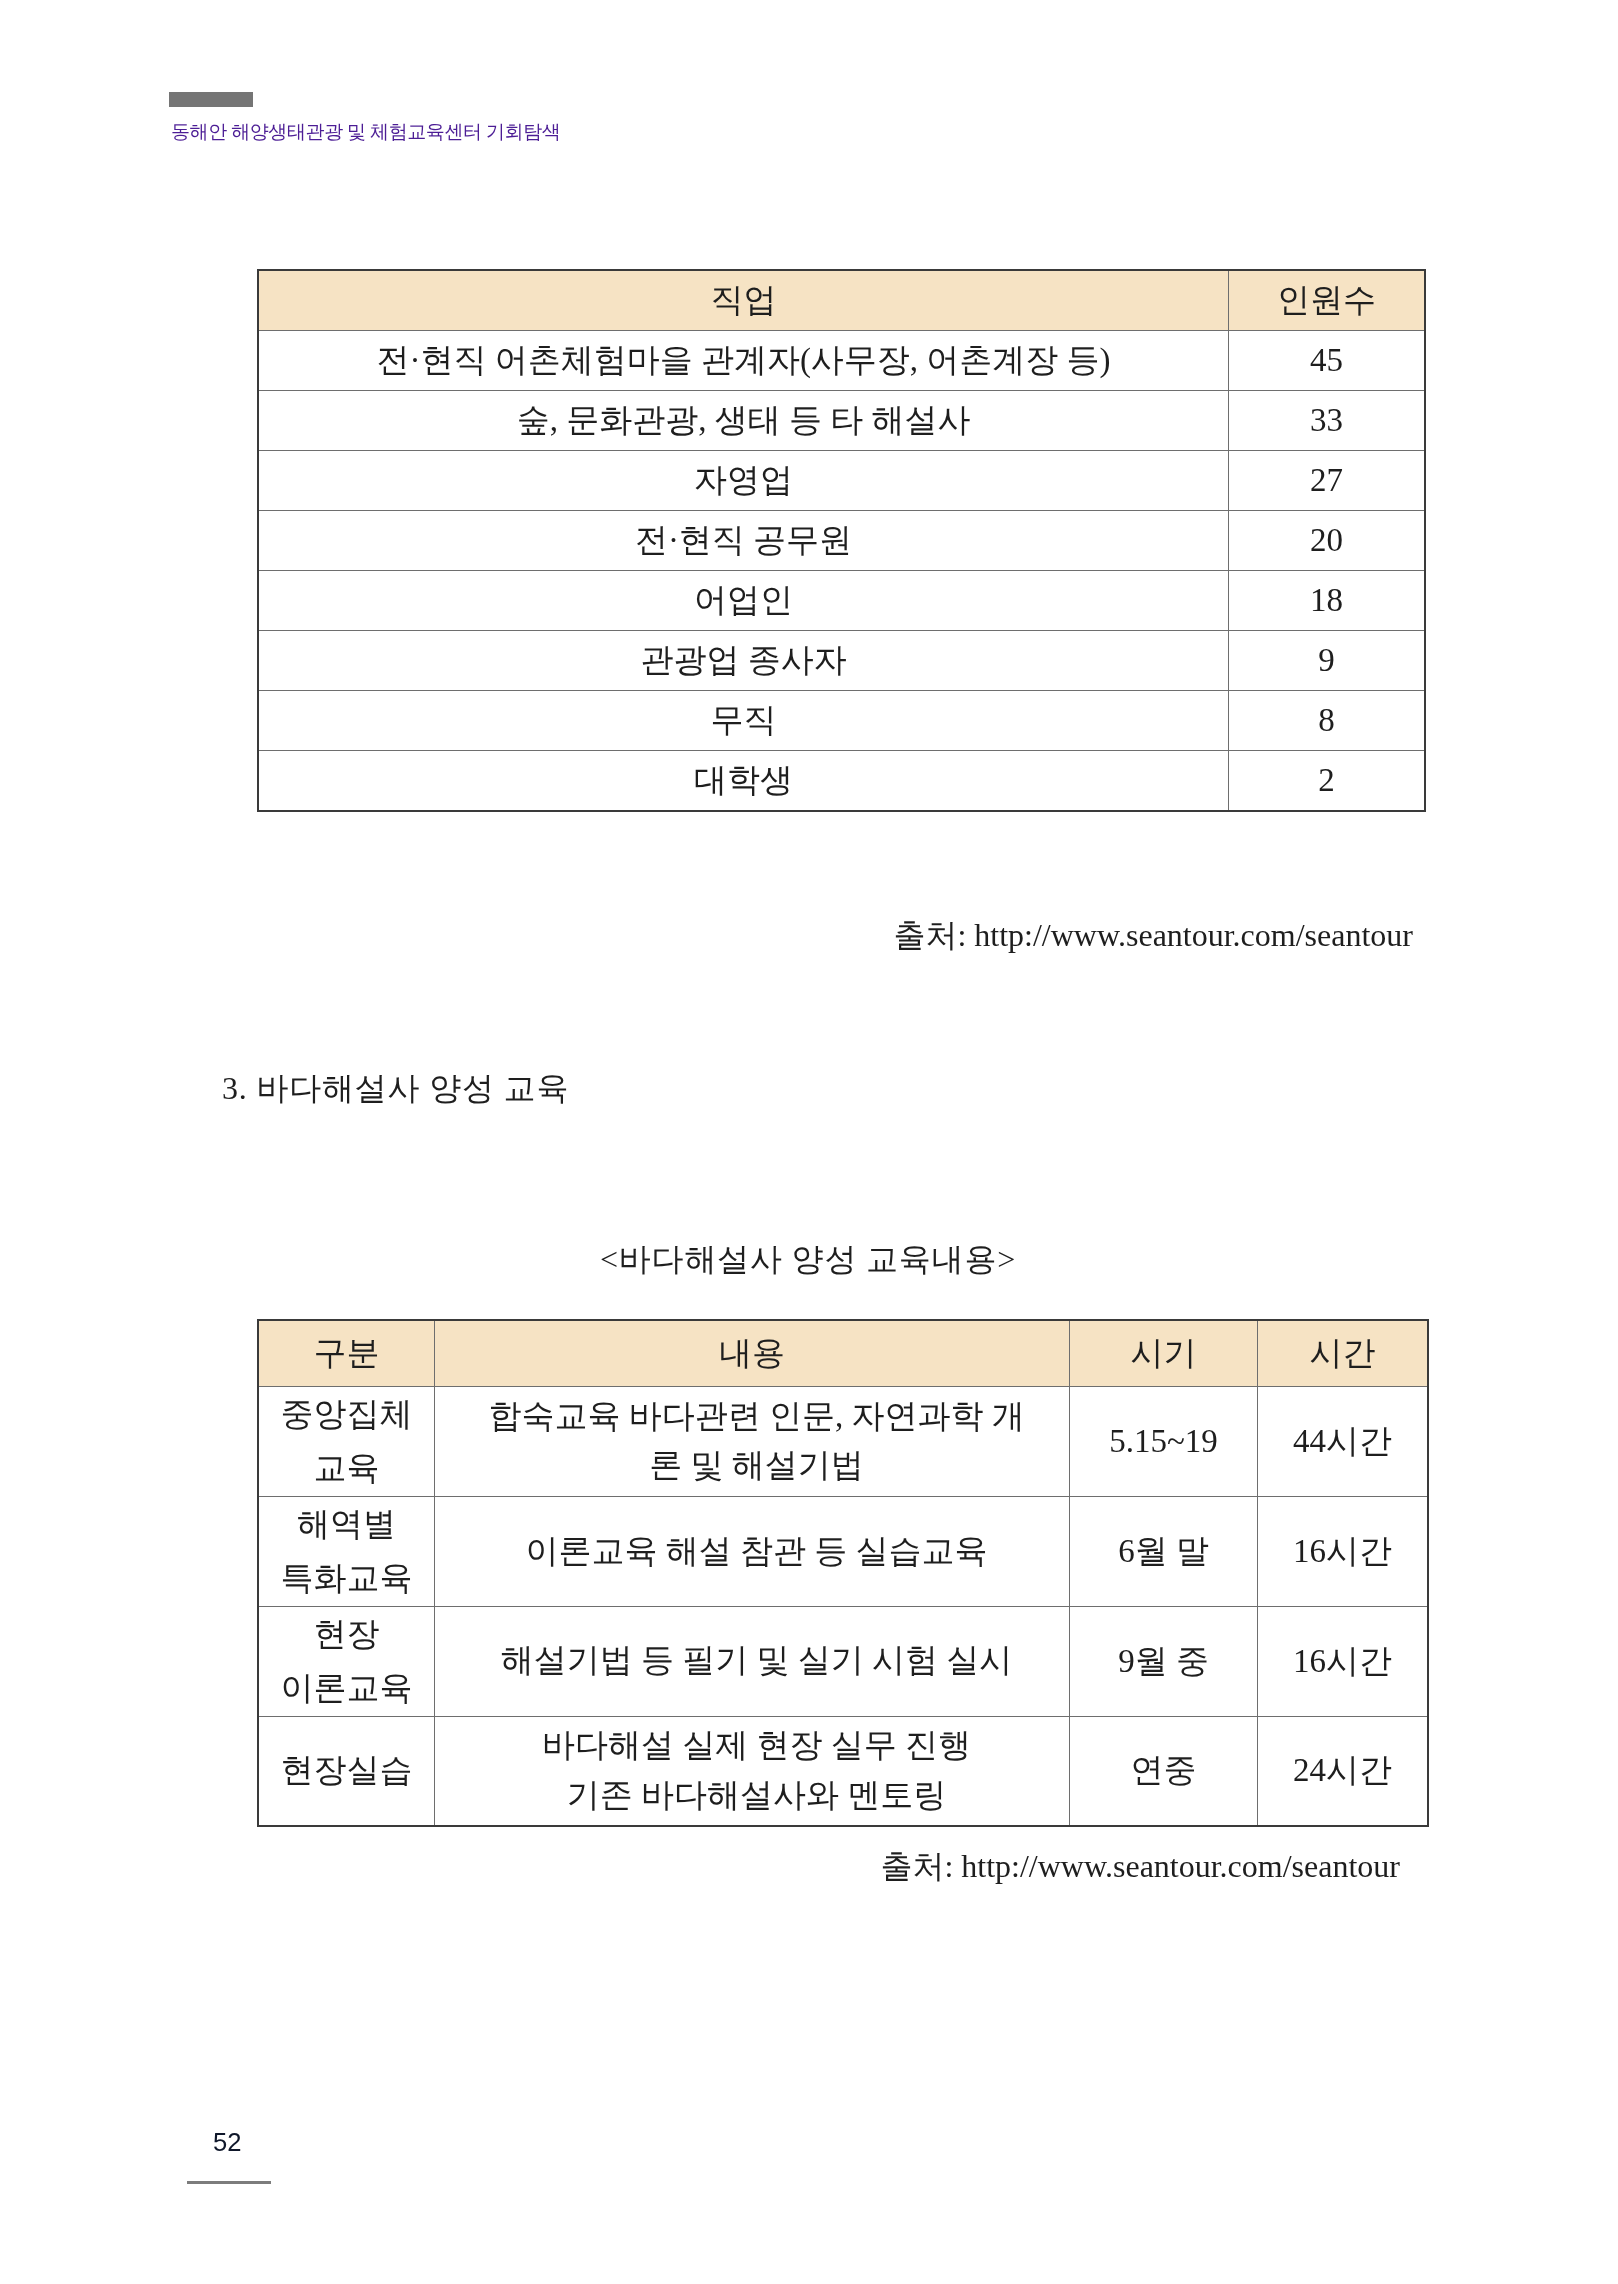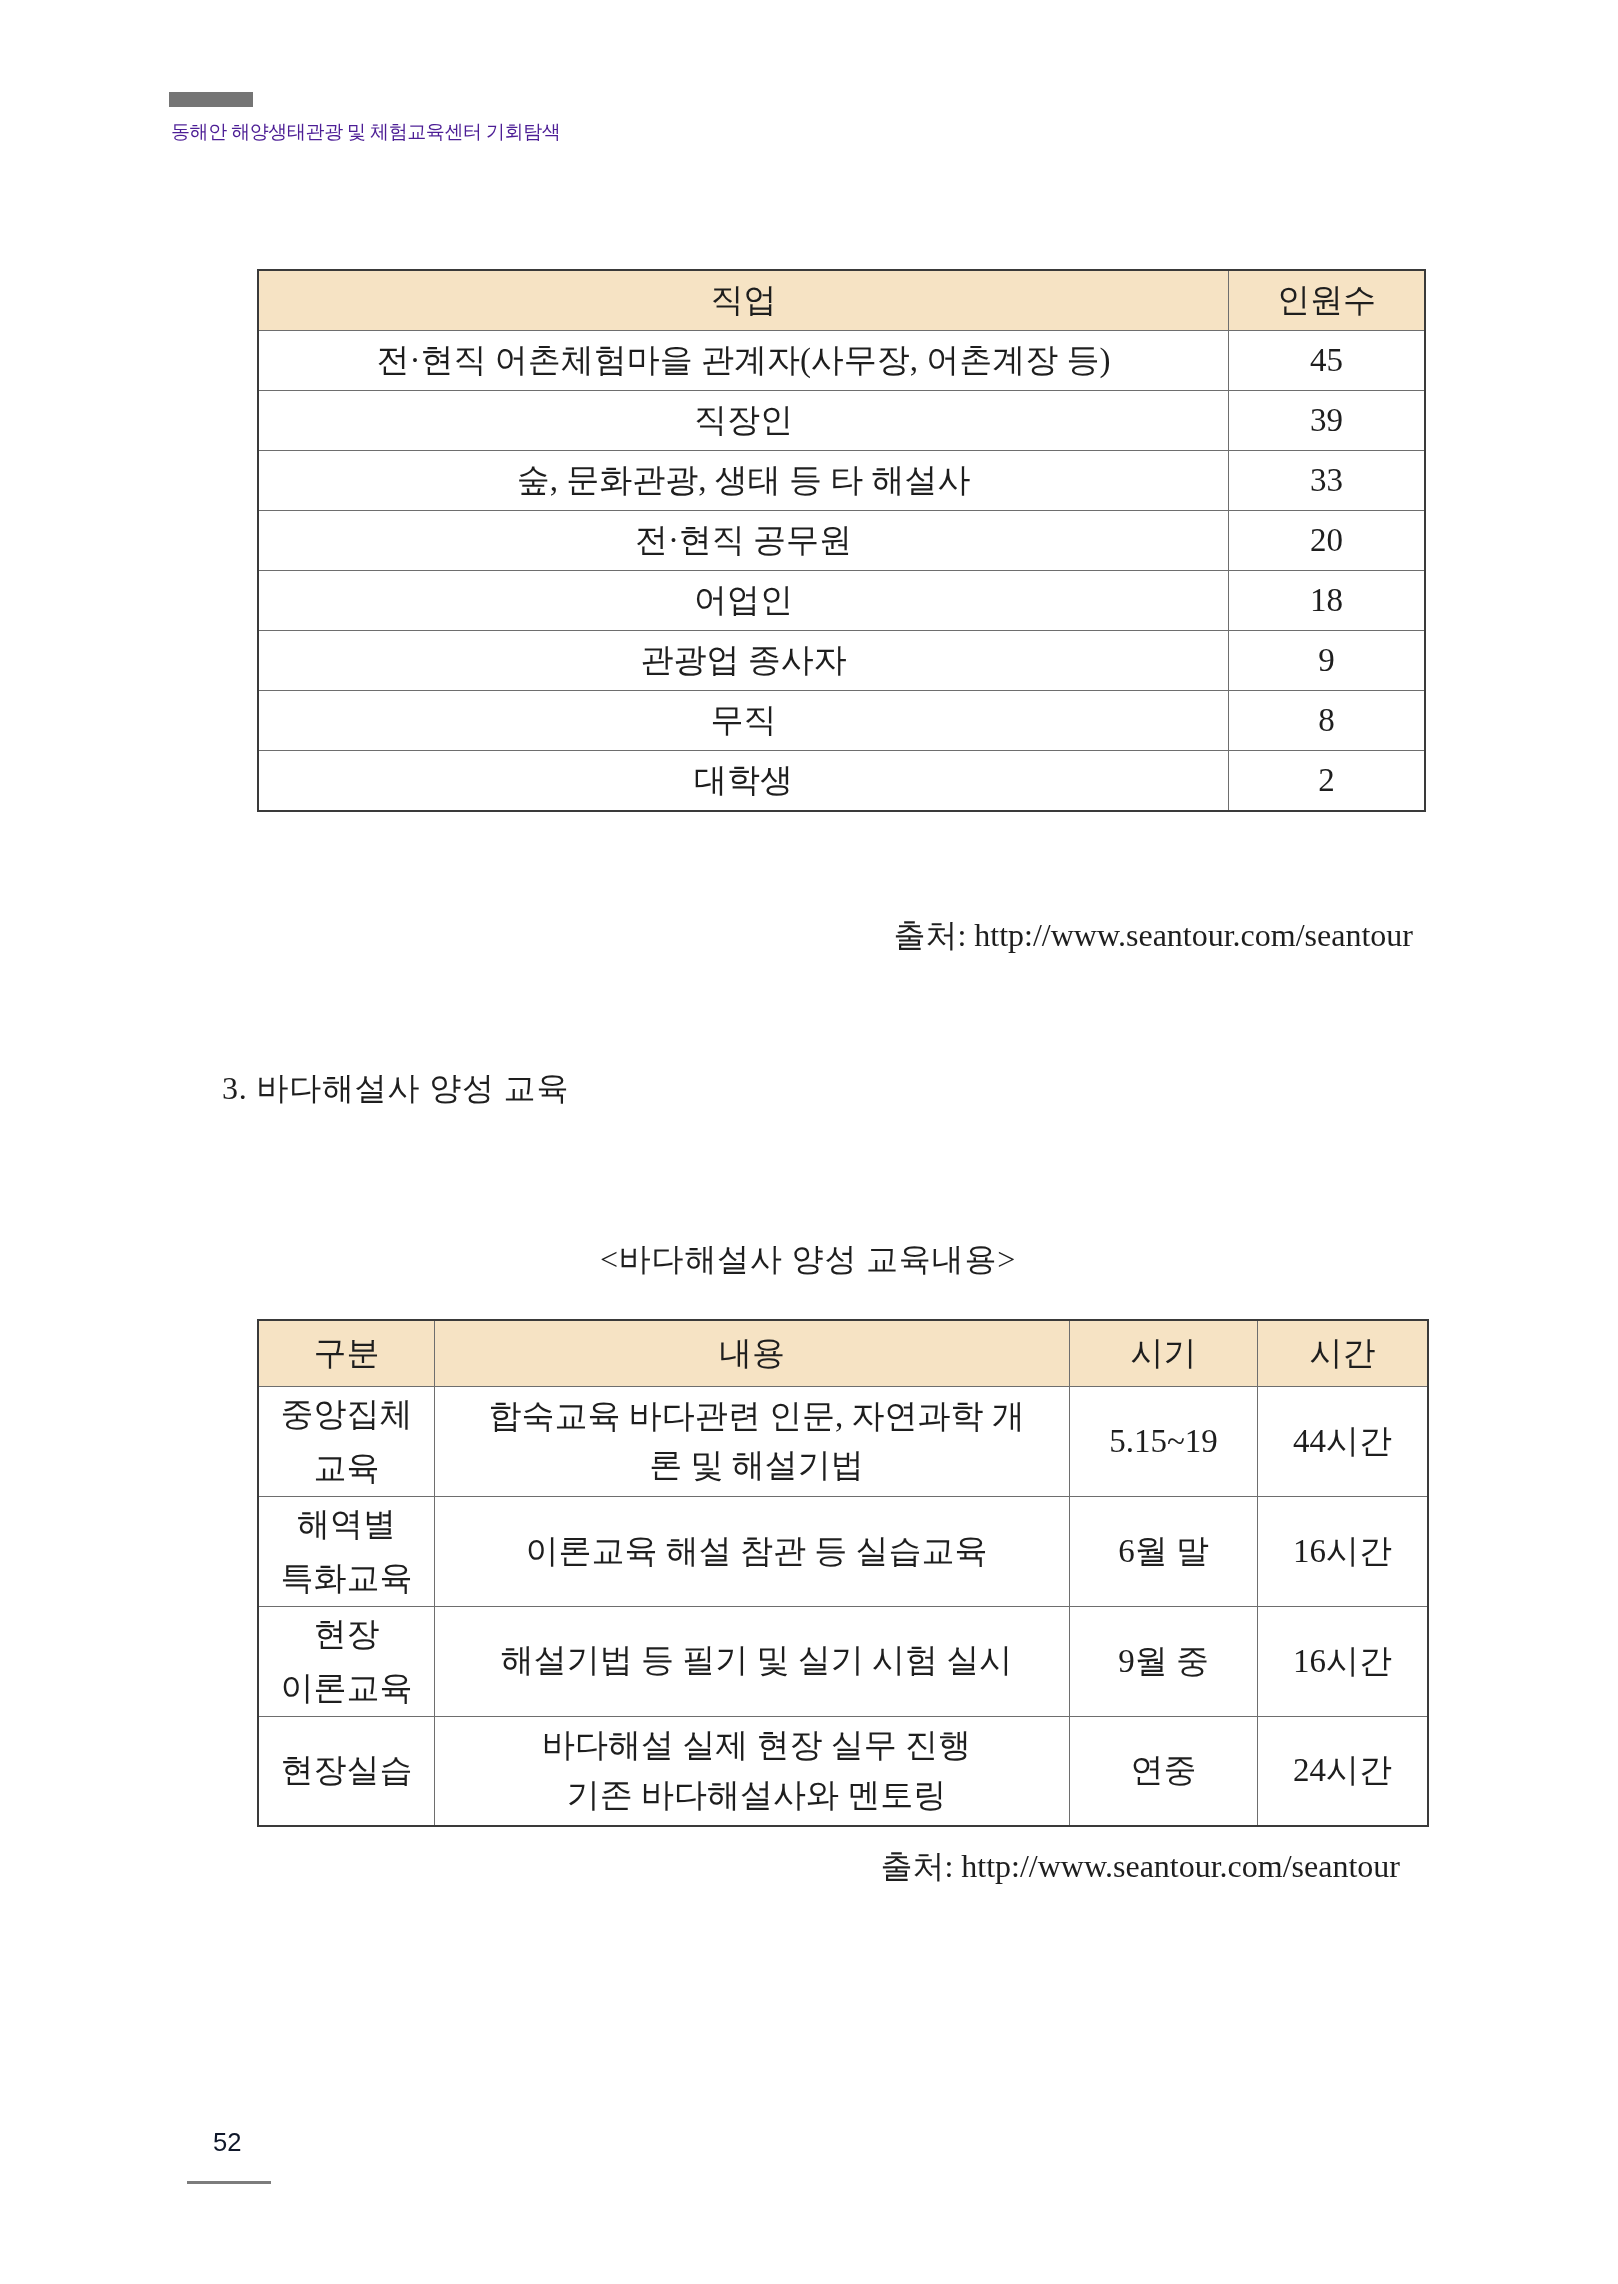--- a/index.html
+++ b/index.html
@@ -142,26 +142,26 @@
     <tbody>
         <tr>
       <th class="col-job">직업</th>
       <th class="col-count">인원수</th>
     </tr>
     <tr>
       <td>전·현직 어촌체험마을 관계자(사무장, 어촌계장 등)</td>
       <td>45</td>
     </tr>
     <tr>
-      <td>직장인</td>
-      <td>39</td>
-    </tr>
-    <tr>
       <td>숲, 문화관광, 생태 등 타 해설사</td>
       <td>33</td>
+    </tr>
+    <tr>
+      <td>자영업</td>
+      <td>27</td>
     </tr>
     <tr>
       <td>전·현직 공무원</td>
       <td>20</td>
     </tr>
     <tr>
       <td>어업인</td>
       <td>18</td>
     </tr>
     <tr>

